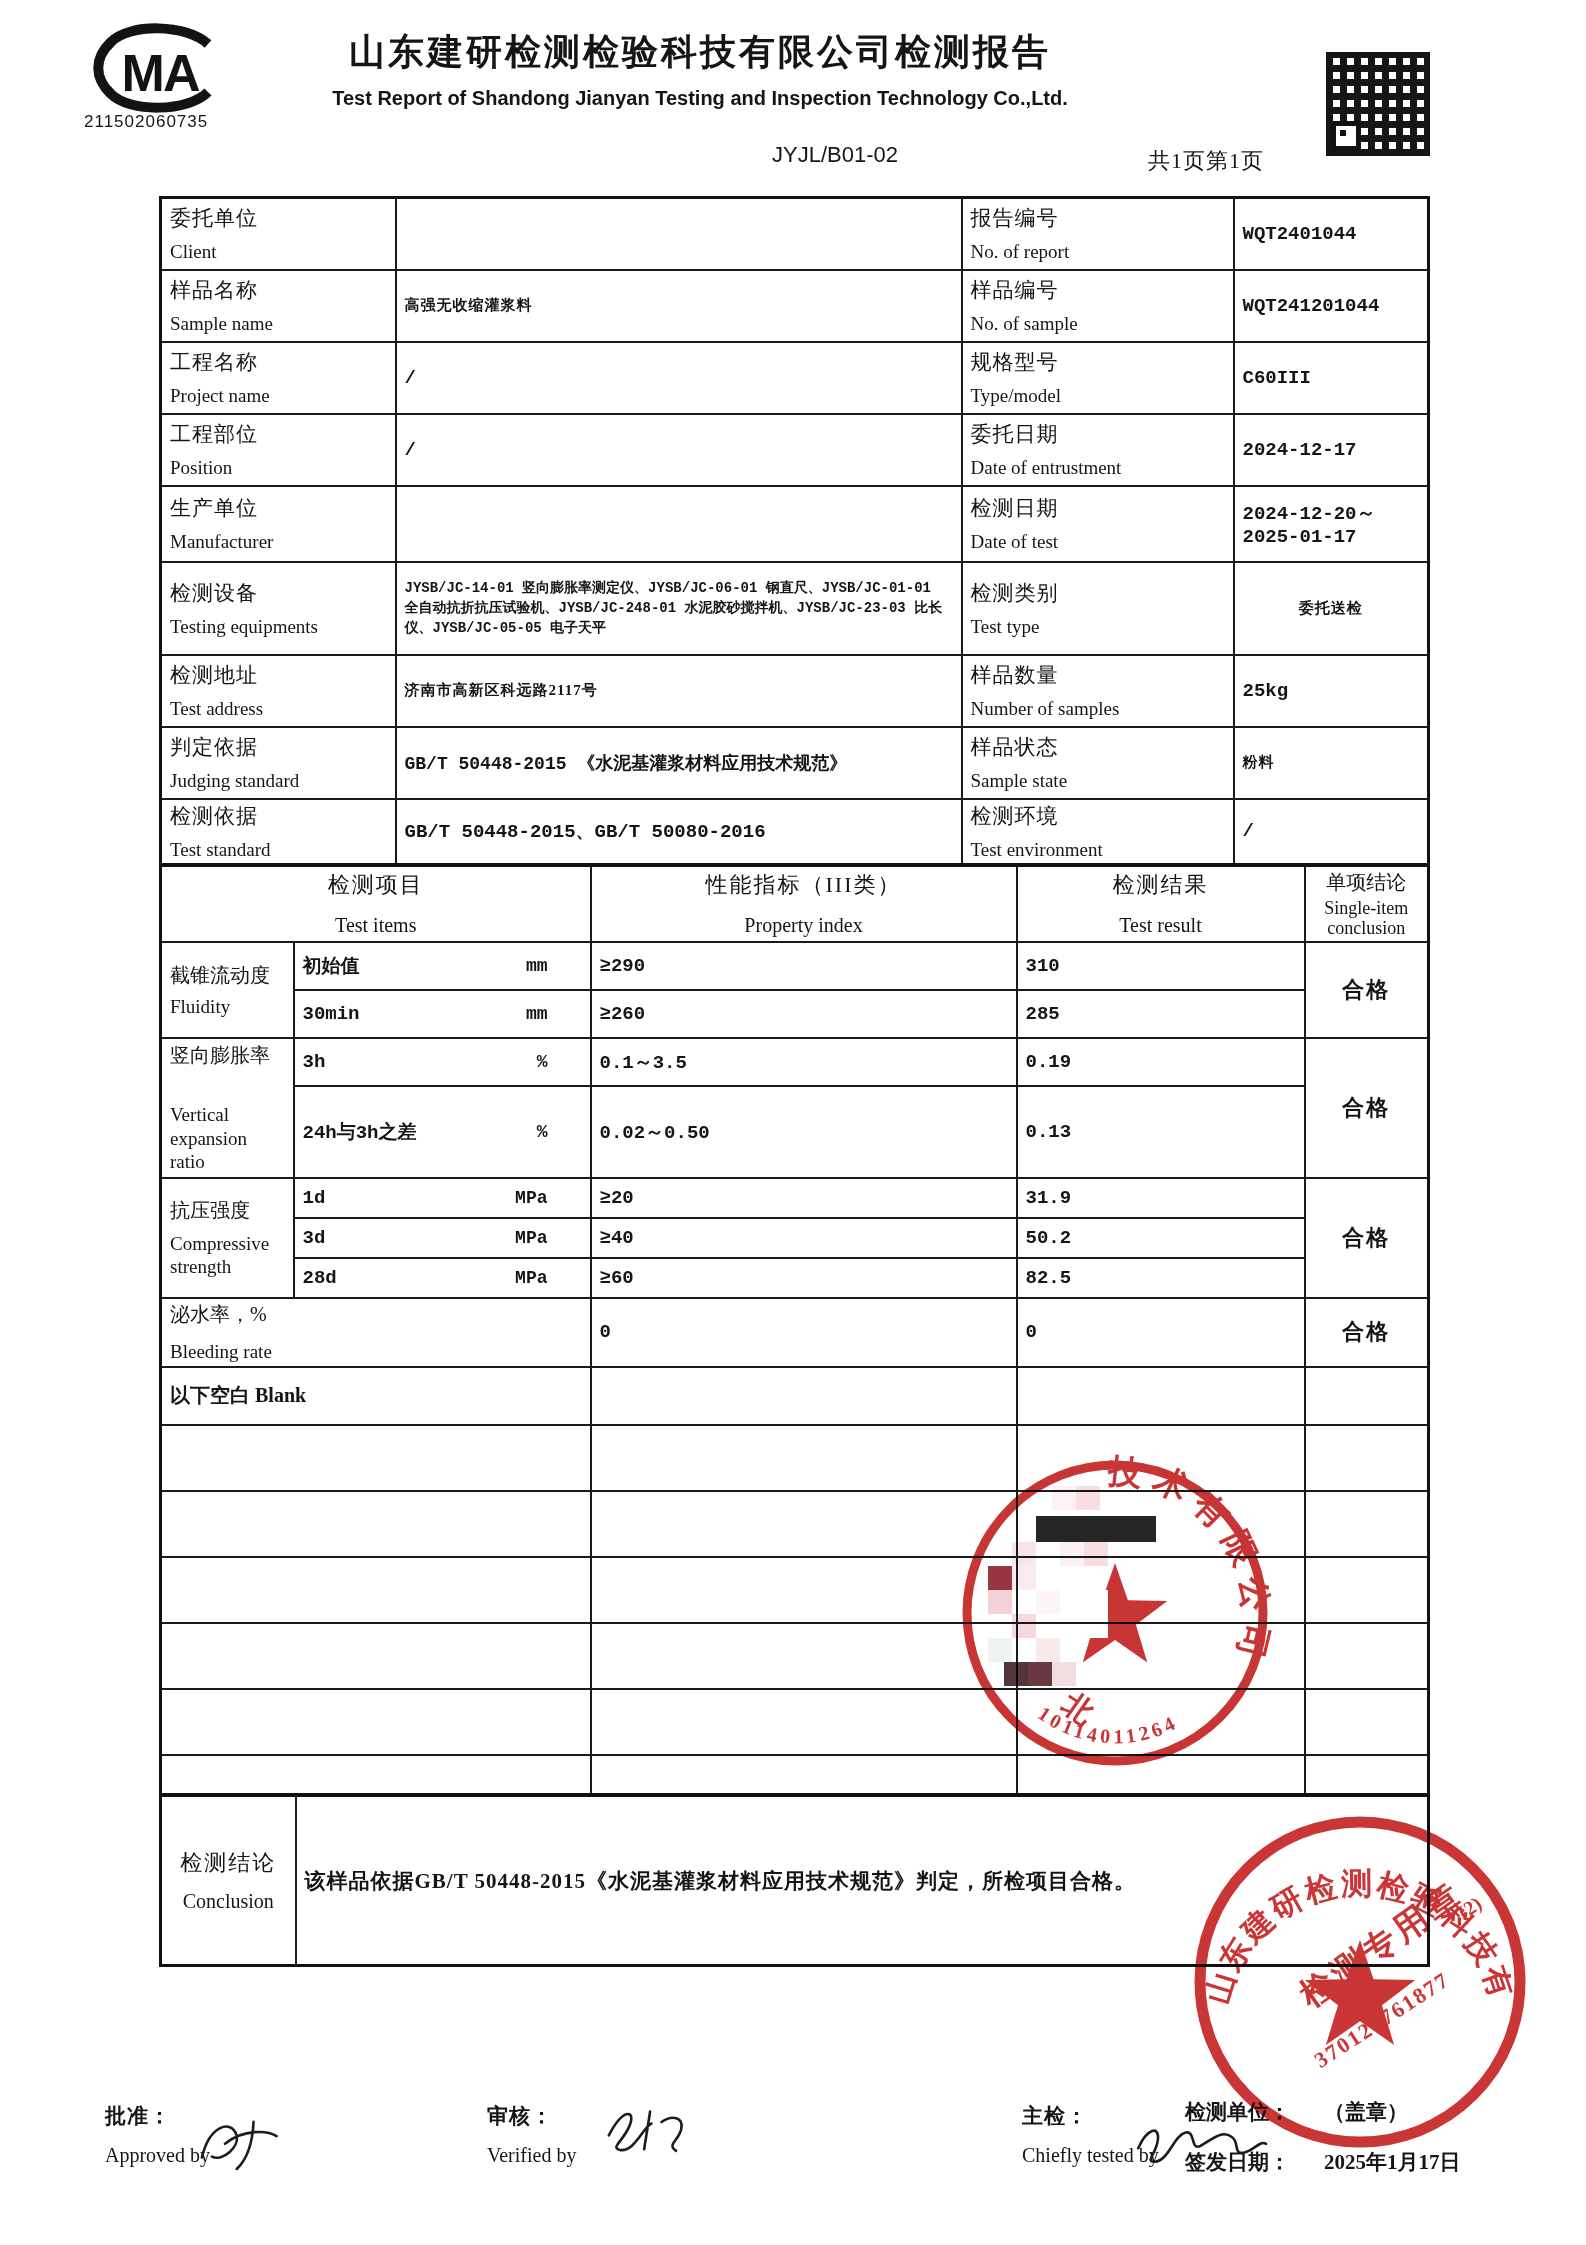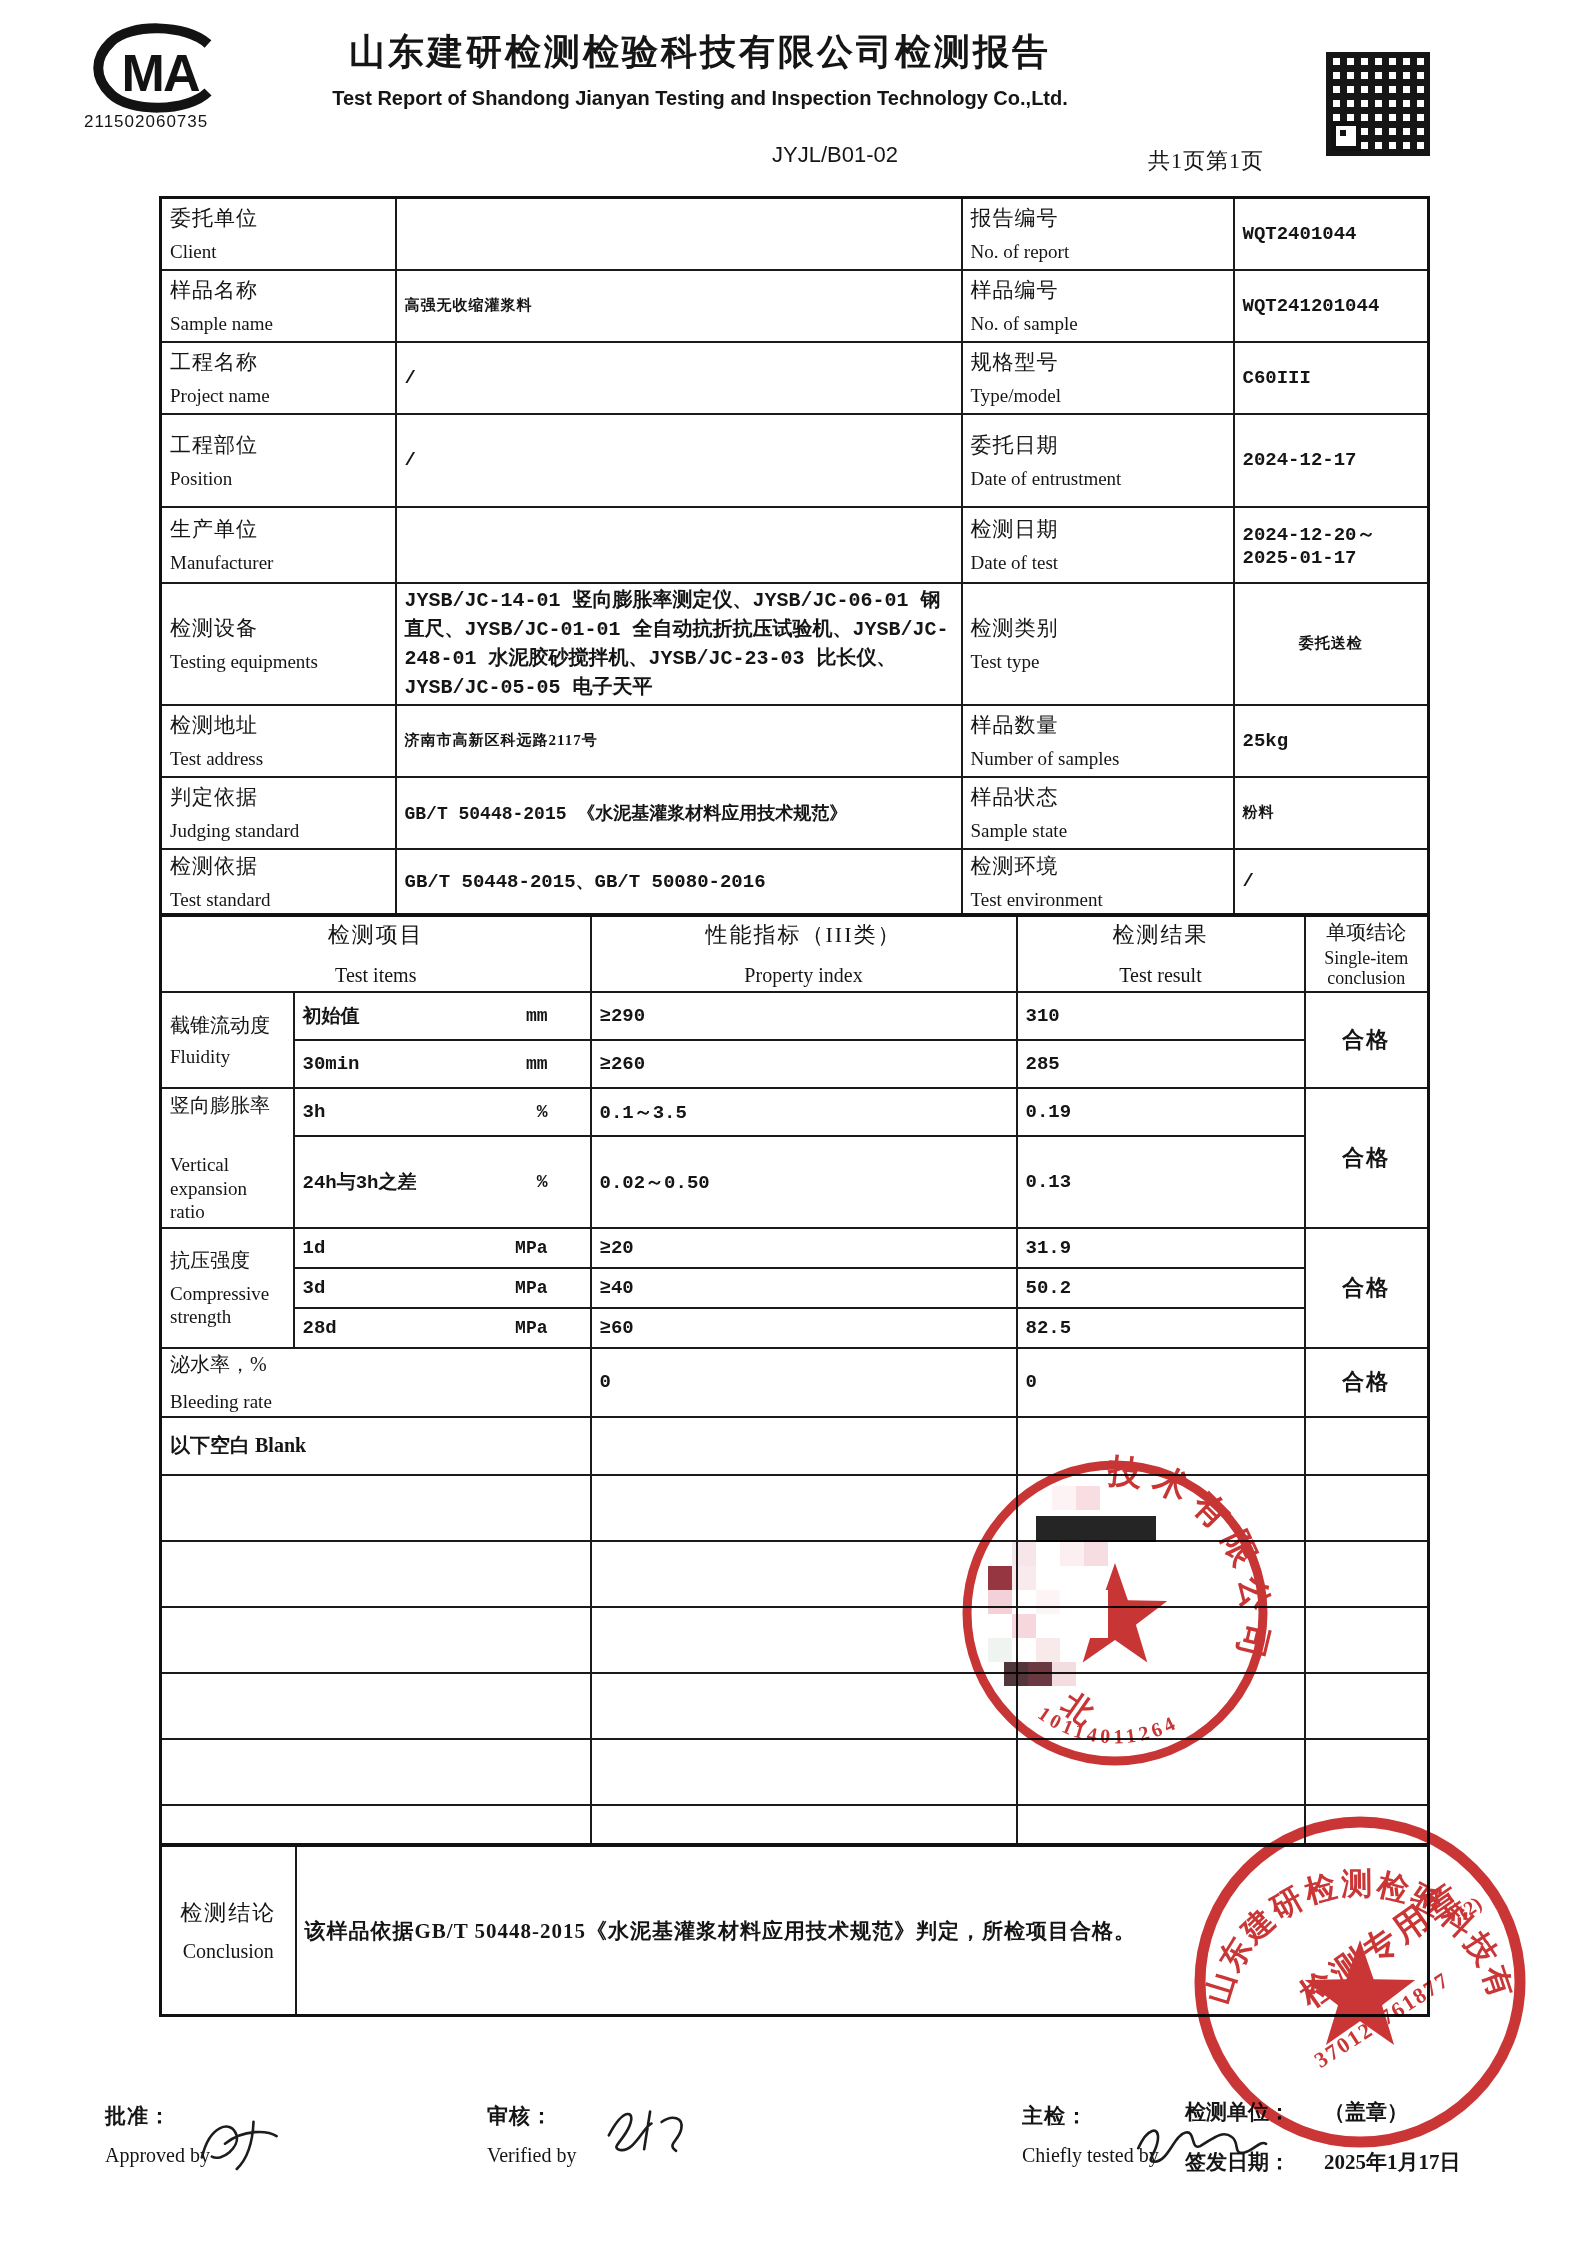--- a/index.html
+++ b/index.html
@@ -31,21 +31,21 @@
               background:transparent; }
   table.tbl + table.tbl { margin-top:-2px; }
   .tbl td { border:2px solid #1a1a1a; padding:2px 8px; vertical-align:middle; overflow:hidden; }
   .tbl { border:3px solid #111; }
 
   .lblcell { padding:4px 4px 4px 10px; }
   .lblcell .cn { font-size:21px; letter-spacing:1px; margin-bottom:9px; }
   .lblcell .en { font-size:19px; }
   .val-mono { font-family:"Liberation Mono","DejaVu Sans Mono",monospace; font-size:19px; font-weight:600; }
   .val-cn   { font-size:15px; font-weight:600; letter-spacing:1px; }
-  .equip    { font-family:"Liberation Mono","DejaVu Sans Mono",monospace; font-size:20px;
+  .equip    { font-family:"Liberation Mono","DejaVu Sans Mono",monospace; font-size:14px;
               font-weight:700; line-height:1.45; letter-spacing:0; }
   .preline  { white-space:pre-line; }
 
   
   .rhead { text-align:center; }
   .rhead .cn { font-size:22px; letter-spacing:2px; margin-bottom:14px; }
   .rhead .en { font-size:20px; }
   .rhead-sm .cn { font-size:20px; margin-bottom:2px; letter-spacing:0; }
   .rhead-sm .en { font-size:18px; line-height:1.15; white-space:pre-line; }
   .gname { padding:4px 2px 4px 8px; }
@@ -143,21 +143,21 @@
           <div class="en">Project name</div>
             </td>
         <td class="val-mono">/</td>
         <td class="lblcell">
           <div class="cn">规格型号</div>
           <div class="en">Type/model</div>
             </td>
         <td class="val-mono">C60III</td>
       </tr>
 
-      <tr style="height:93px">
+      <tr style="height:72px">
         <td class="lblcell">
           <div class="cn">工程部位</div>
           <div class="en">Position</div>
             </td>
         <td class="val-mono">/</td>
         <td class="lblcell">
           <div class="cn">委托日期</div>
           <div class="en">Date of entrustment</div>
             </td>
         <td class="val-mono">2024-12-17</td>

